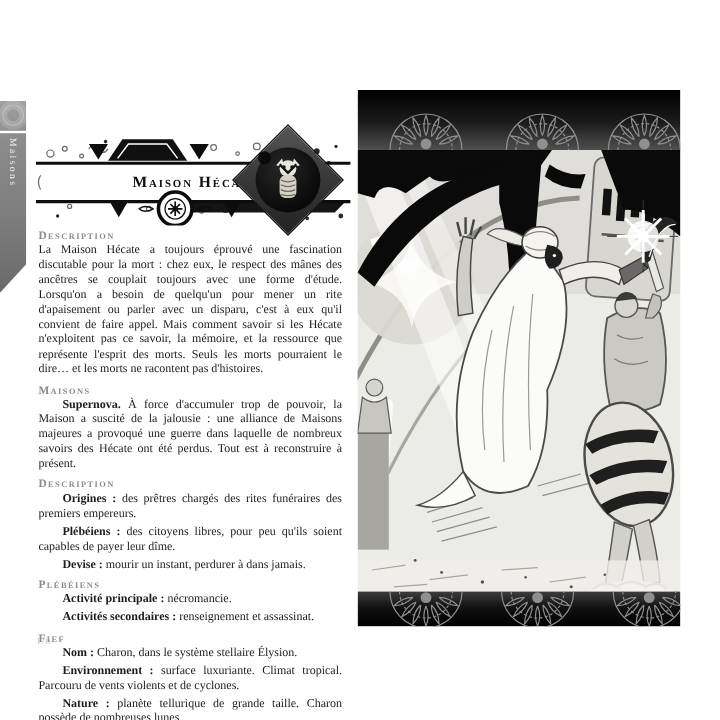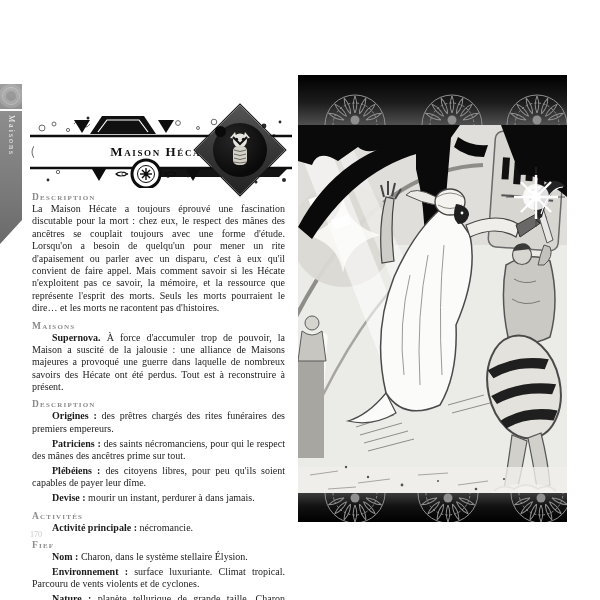--- a/index.html
+++ b/index.html
@@ -157,26 +157,26 @@
   </div>
 
   <h3 class="heading">Description</h3>
   <p class="body">La Maison Hécate a toujours éprouvé une fascination discutable pour la mort : chez eux, le respect des mânes des ancêtres se couplait toujours avec une forme d'étude. Lorsqu'on a besoin de quelqu'un pour mener un rite d'apaisement ou parler avec un disparu, c'est à eux qu'il convient de faire appel. Mais comment savoir si les Hécate n'exploitent pas ce savoir, la mémoire, et la ressource que représente l'esprit des morts. Seuls les morts pourraient le dire… et les morts ne racontent pas d'histoires.</p>
 
   <h3 class="heading">Maisons</h3>
   <p class="body"><b>Supernova.</b><span> À force d'accumuler trop de pouvoir, la Maison a suscité de la jalousie : une alliance de Maisons majeures a provoqué une guerre dans laquelle de nombreux savoirs des Hécate ont été perdus. Tout est à reconstruire à présent.</span></p>
 
   <h3 class="heading">Description</h3>
   <p class="body"><b>Origines :</b><span> des prêtres chargés des rites funéraires des premiers empereurs.</span></p>
-  <p class="body"><b>Patriciens :</b><span> des saints nécromanciens, pour qui le respect des mânes des ancêtres prime sur tout.</span></p>
   <p class="body"><b>Plébéiens :</b><span> des citoyens libres, pour peu qu'ils soient capables de payer leur dîme.</span></p>
   <p class="body"><b>Devise :</b><span> mourir un instant, perdurer à dans jamais.</span></p>
 
-  <h3 class="heading">Activités</h3>
+  <h3 class="heading">Plébéiens</h3>
   <p class="body"><b>Activité principale :</b><span> nécromancie.</span></p>
+  <p class="body"><b>Activités secondaires :</b><span> renseignement et assassinat.</span></p>
 
   <h3 class="heading">Fief</h3>
   <p class="body"><b>Nom :</b><span> Charon, dans le système stellaire Élysion.</span></p>
   <p class="body"><b>Environnement :</b><span> surface luxuriante. Climat tropical. Parcouru de vents violents et de cyclones.</span></p>
   <p class="body"><b>Nature :</b><span> planète tellurique de grande taille. Charon possède de nombreuses lunes.</span></p>
 </div>
 
 <div class="pageno">170</div>
 
 <div class="page-right">

